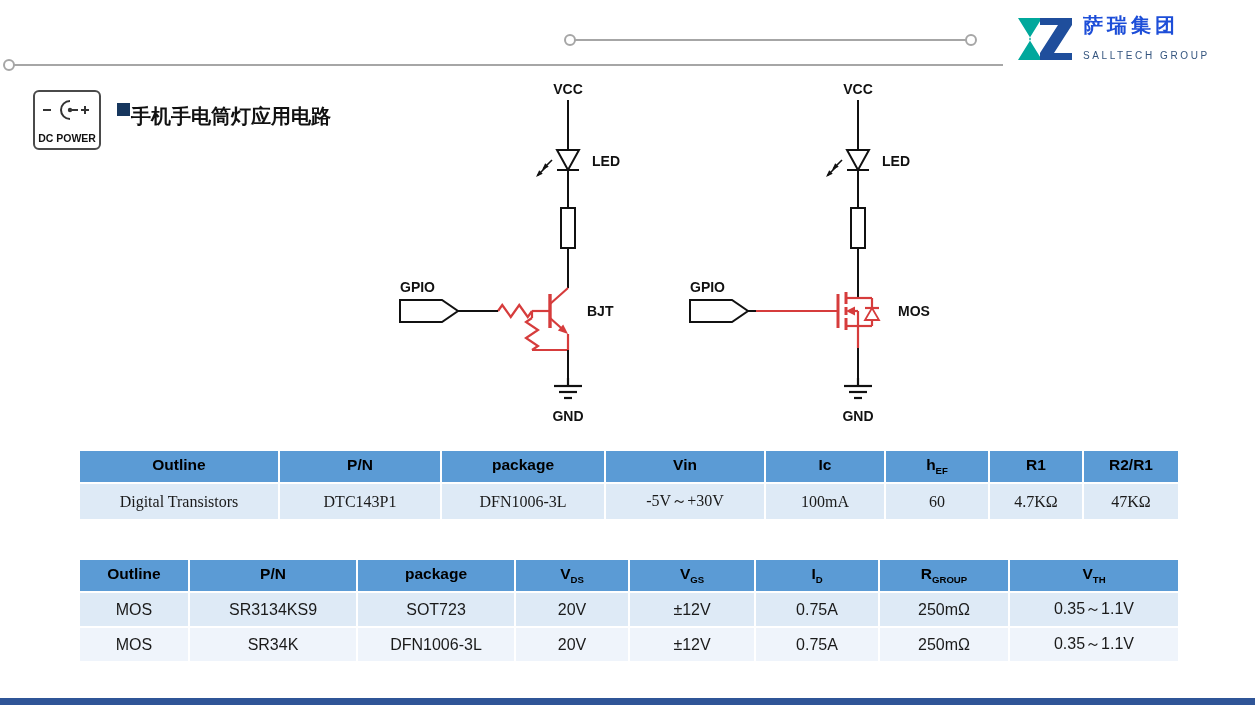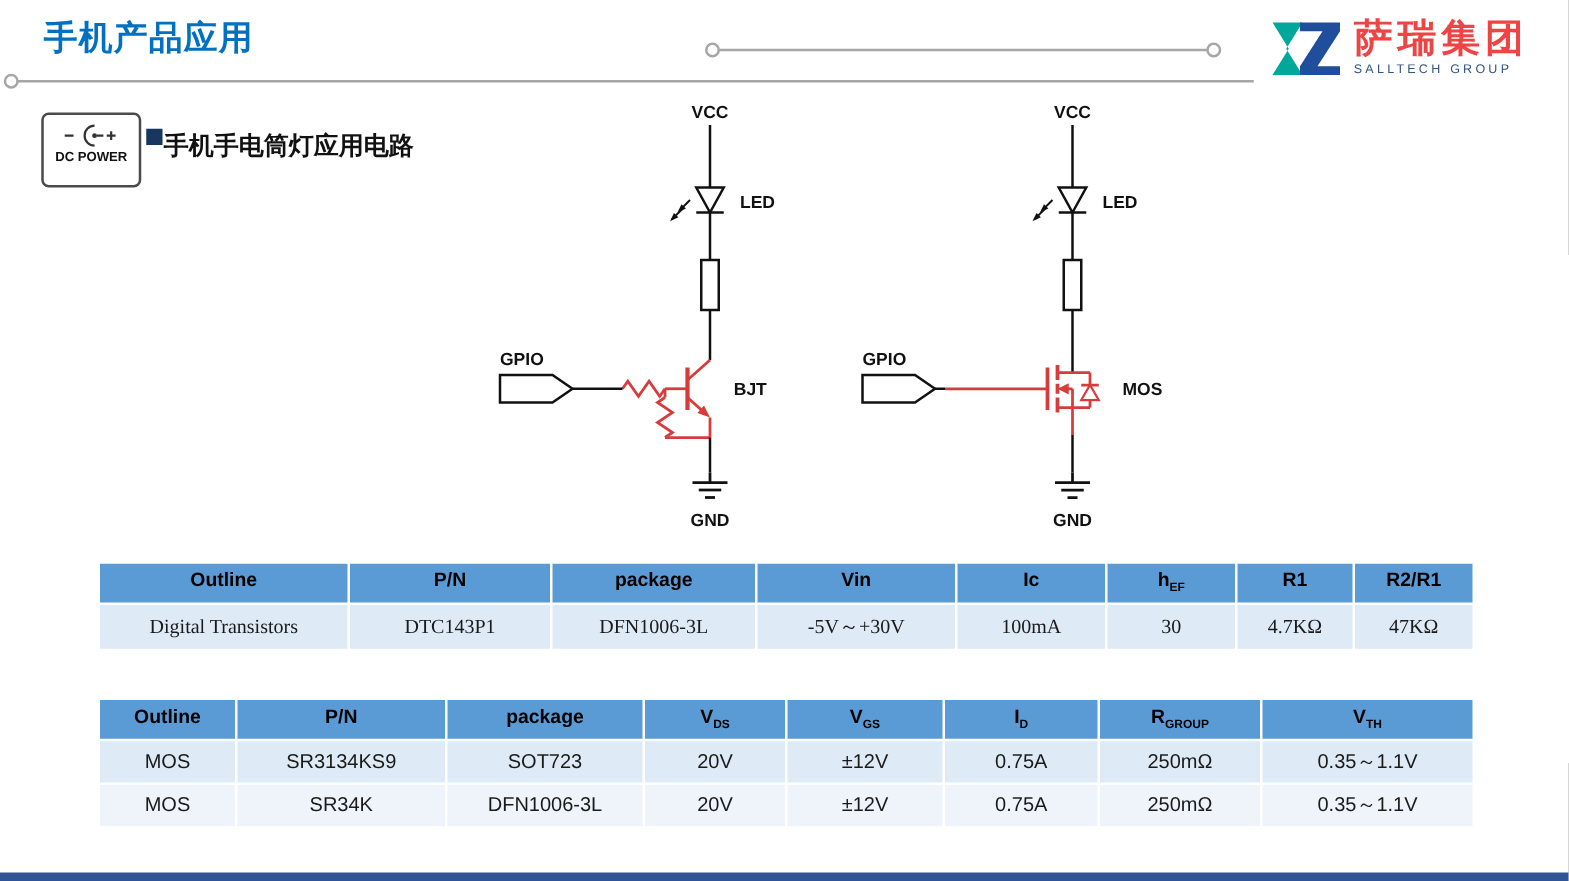--- a/index.html
+++ b/index.html
@@ -7,27 +7,27 @@
   .slide {
     position:relative; width:1255px; height:705px; background:#ffffff;
     overflow:hidden; font-family:"Liberation Sans", sans-serif;
   }
   .title {
     position:absolute; left:35px; top:12px; font-size:27px; font-weight:bold;
     color:#0070C0; letter-spacing:1px;
   }
   .deco { position:absolute; left:0; top:0; }
   .logo { position:absolute; left:1016px; top:14px; display:flex; align-items:flex-start; gap:9px; }
-  .logo-text .name { font-size:31px; font-weight:bold; color:#ef4444; letter-spacing:4px; line-height:1.1; }
-  .logo-text .sub  { font-size:10px; color:#33547E; letter-spacing:2.6px; margin-top:2px; }
+  .logo-text .name { font-size:20px; font-weight:bold; color:#1d4ed8; letter-spacing:4px; line-height:1.1; }
+  .logo-text .sub  { font-size:10px; color:#33547E; letter-spacing:2.6px; margin-top:14px; }
   .dcbox {
-    position:absolute; left:33px; top:90px; width:80px; height:60px;
+    position:absolute; left:33px; top:90px; width:68px; height:60px;
     border:2px solid #4a4a4a; border-radius:6px;
     display:flex; flex-direction:column; align-items:center; justify-content:space-between;
-    padding:5px 2px 16px; background:#fff;
+    padding:5px 2px 4px; background:#fff;
   }
   .dcbox .lbl { font-size:10.5px; font-weight:bold; color:#111; white-space:nowrap; }
   .bullet-row { position:absolute; left:117px; top:103px; display:flex; align-items:flex-start; gap:1px; }
   .bullet-sq { width:13px; height:13px; background:#17375E; }
   .bullet-text { font-size:20px; font-weight:bold; color:#111; }
 
   .circuits { position:absolute; left:380px; top:78px; }
   .w  { stroke:#111; stroke-width:2; }
   .w1 { stroke:#111; stroke-width:1.6; }
   .wg line { stroke:#111; stroke-width:2.2; }
@@ -52,21 +52,20 @@
   .tbl2 tr.r1 td { background:#DEEAF6; height:35px; }
   .tbl2 tr.r2 td { background:#EFF4FB; height:35px; }
   sub { font-size:0.62em; }
   .bottom-bar { position:absolute; left:0; bottom:0; width:100%; height:7px; background:#2F5597; }
 </style>
 </head>
 <body>
 
 <div class="slide">
 
-  <h1 class="title">手机产品应用</h1>
 
   <svg class="deco" width="1255" height="75" viewBox="0 0 1255 75">
     <line x1="575" y1="40" x2="966" y2="40" stroke="#A6A6A6" stroke-width="2"></line>
     <circle cx="570" cy="40" r="5" fill="#fff" stroke="#A6A6A6" stroke-width="2"></circle>
     <circle cx="971" cy="40" r="5" fill="#fff" stroke="#A6A6A6" stroke-width="2"></circle>
     <line x1="14" y1="65" x2="1003" y2="65" stroke="#A6A6A6" stroke-width="2"></line>
     <circle cx="9" cy="65" r="5" fill="#fff" stroke="#A6A6A6" stroke-width="2"></circle>
   </svg>
 
   <div class="logo">
@@ -212,21 +211,21 @@
         <th><span>R2/R1</span><sub></sub></th>
       </tr>
     </thead>
     <tbody>
       <tr>
         <td>Digital Transistors</td>
         <td>DTC143P1</td>
         <td>DFN1006-3L</td>
         <td>-5V～+30V</td>
         <td>100mA</td>
-        <td>30</td>
+        <td>60</td>
         <td>4.7KΩ</td>
         <td>47KΩ</td>
       </tr>
     </tbody>
   </table>
 
   <table class="tbl2">
     <colgroup>
       <col style="width:110px">
         <col style="width:168px">

